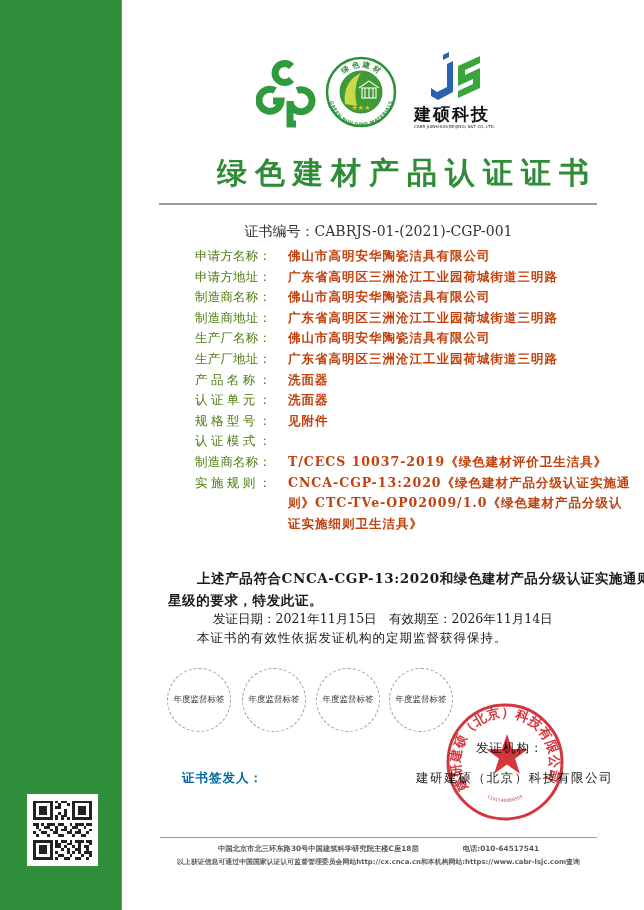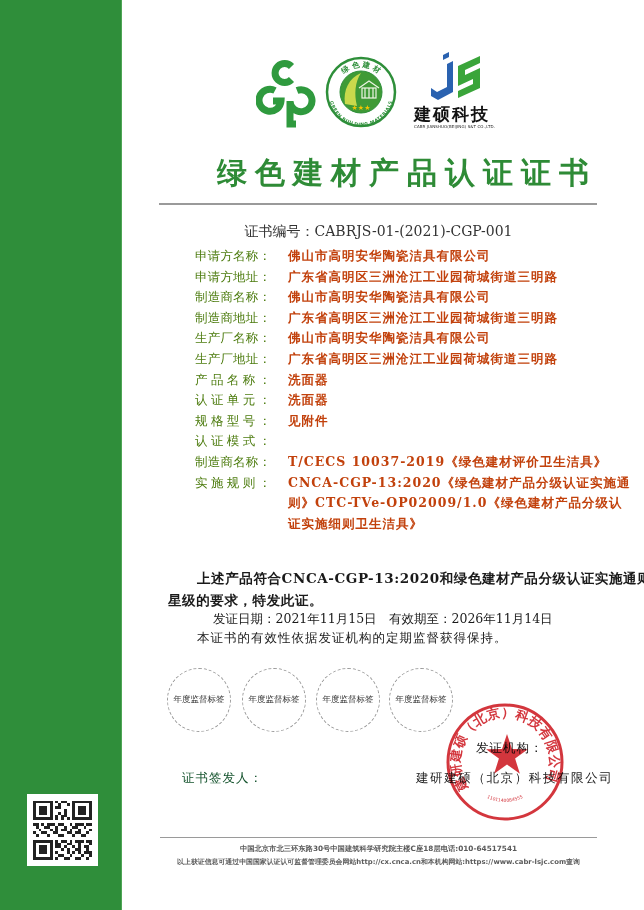--- a/index.html
+++ b/index.html
@@ -29,29 +29,29 @@
   .val-lines div{white-space:nowrap;}
   .statement{left:168px;top:567px;width:432px;font-size:13.5px;line-height:22px;color:#1a1a1a;font-weight:bold;}
   .statement .l1{padding-left:29px;white-space:nowrap;letter-spacing:0.6px;}
   .statement .l2{white-space:nowrap;letter-spacing:0.6px;}
   .dates{left:197px;top:610px;width:400px;font-size:12.5px;line-height:18px;color:#1a1a1a;white-space:nowrap;margin-left:16px;}
   .dates .second{position:absolute;left:176px;top:0;}
   .note{left:197px;top:629px;font-size:12.5px;line-height:18px;color:#1a1a1a;letter-spacing:1px;white-space:nowrap;}
   .sup{width:64px;height:64px;border:1px dashed #999;border-radius:50%;top:668px;
        display:flex;align-items:center;justify-content:center;font-family:Liberation Sans, sans-serif;
        font-size:8.5px;color:#333;box-sizing:border-box;}
-  .signer{left:182px;top:769px;font-size:12.5px;line-height:18px;color:#14532d;letter-spacing:1px;white-space:nowrap;}
+  .signer{left:182px;top:769px;font-size:12.5px;line-height:18px;color:#0369a1;letter-spacing:1px;white-space:nowrap;font-weight:bold;}
   .issuer-label{left:476px;top:739px;font-size:12.5px;line-height:18px;color:#1a1a1a;letter-spacing:1px;white-space:nowrap;}
   .issuer-name{left:416px;top:769px;font-size:12.5px;line-height:18px;color:#1a1a1a;letter-spacing:1.6px;white-space:nowrap;}
   .seal{left:445px;top:702px;width:122px;height:122px;mix-blend-mode:multiply;opacity:0.92;}
   .footer-rule{left:160px;top:837px;width:437px;height:1px;background:#9a9a9a;}
   .footer-1,.footer-2{left:150px;width:457px;text-align:center;font-family:"DejaVu Sans",sans-serif;
        font-weight:bold;color:#5a5a5a;white-space:nowrap;}
   .footer-1{top:843px;font-size:7.3px;line-height:12px;}
-  .footer-1 .phone{}
+  .footer-1 .phone{padding-left:44px;}
   .footer-2{top:856px;font-size:6.9px;line-height:12px;}
 </style>
 </head>
 <body>
 
 <div class="abs sidebar"></div>
 
 <div class="abs qr">
   <svg viewBox="0 0 21 21" shape-rendering="crispEdges">
     <g fill="#222">

